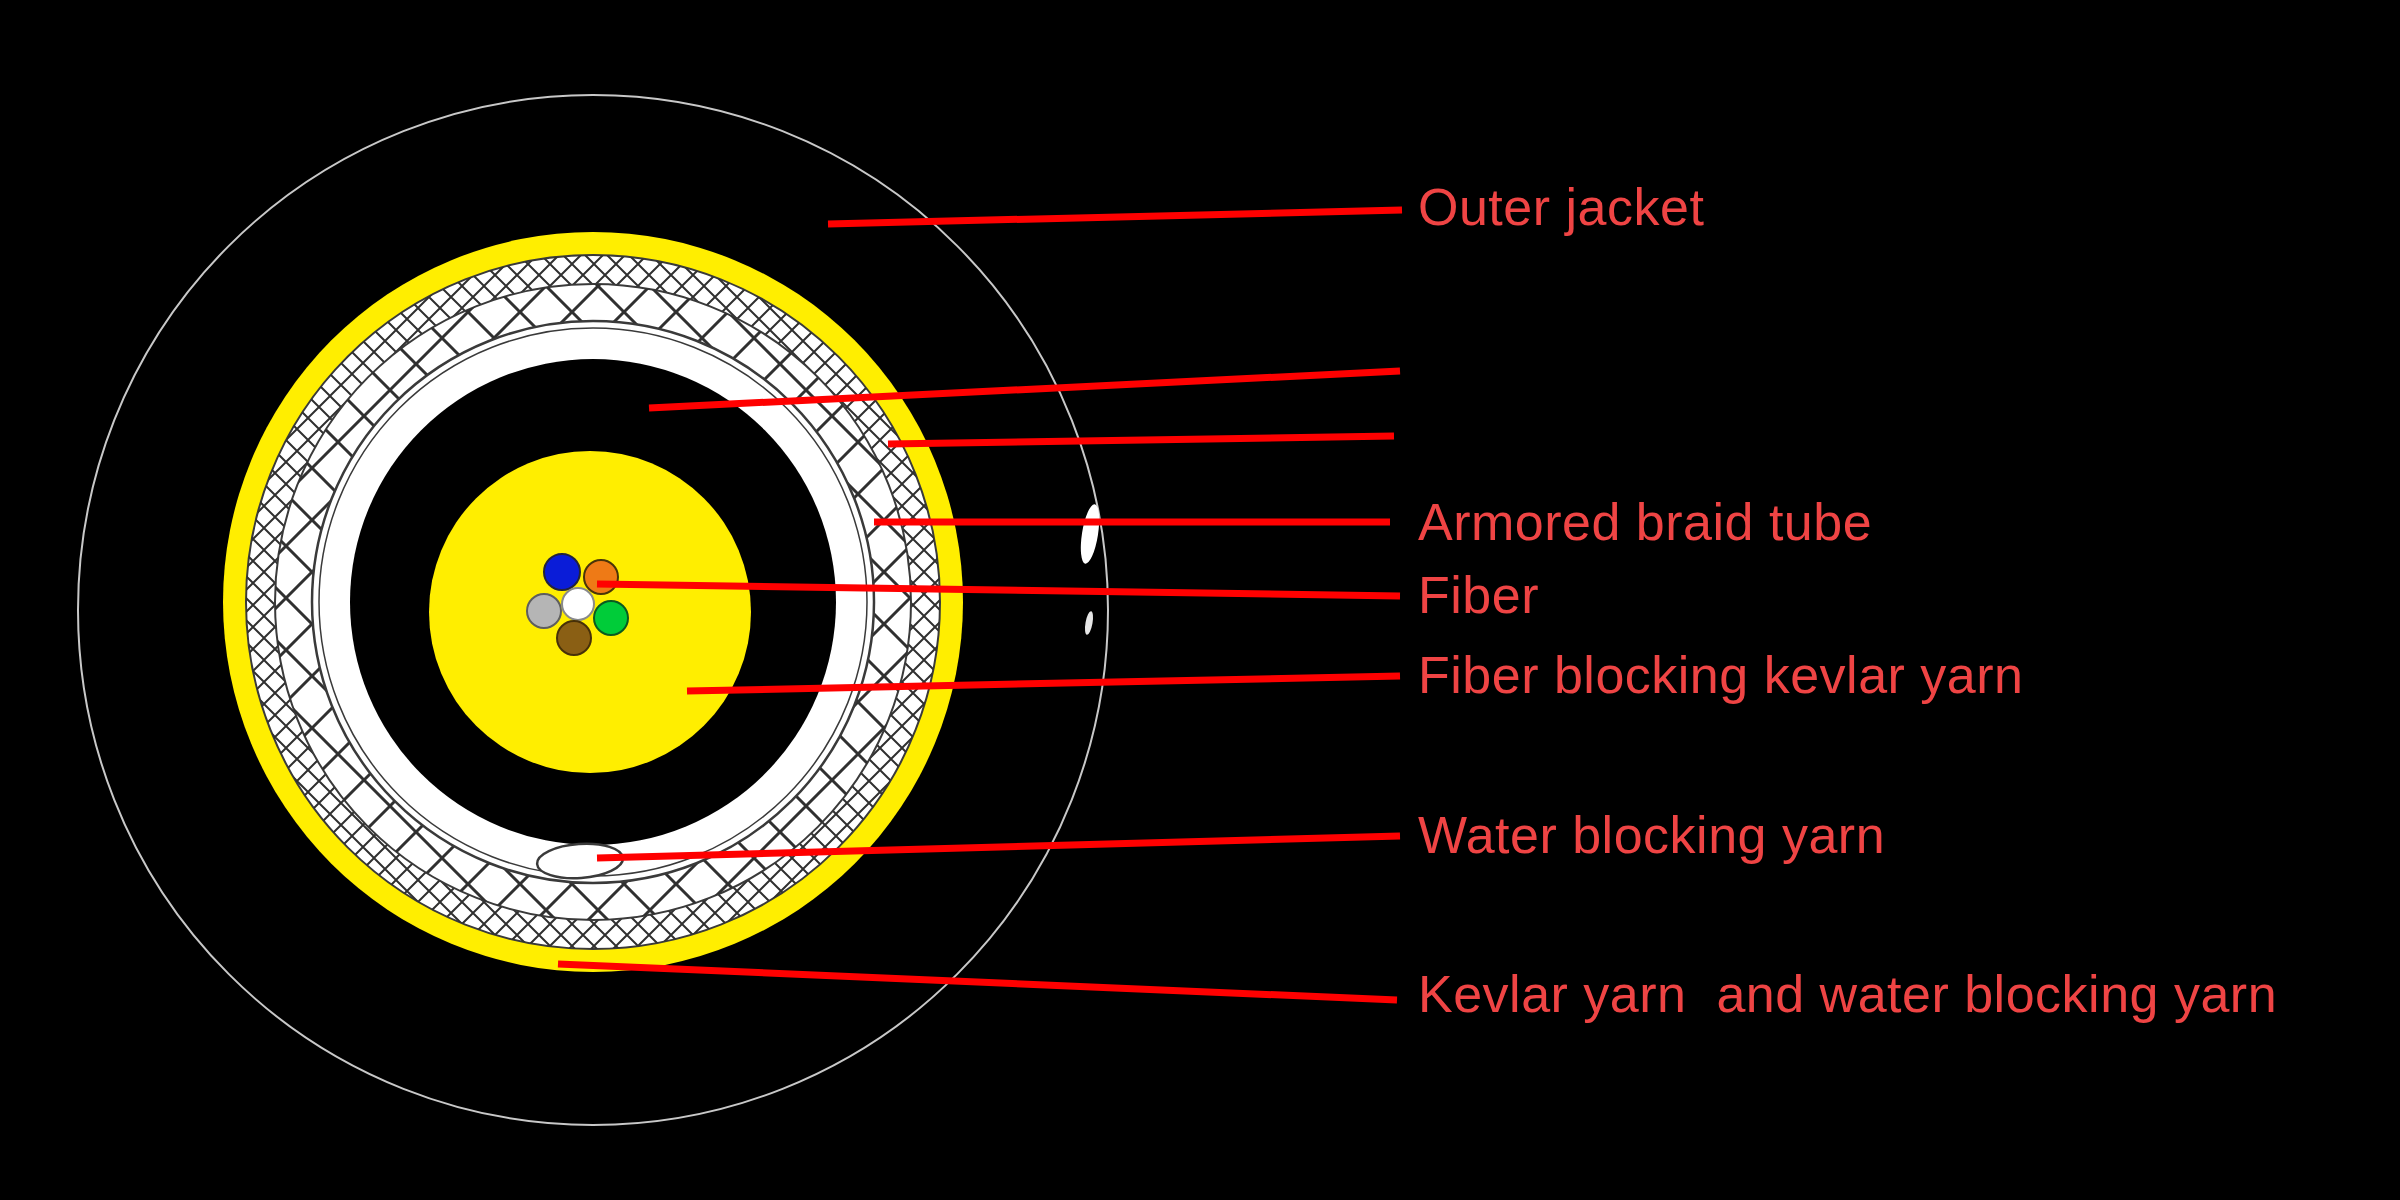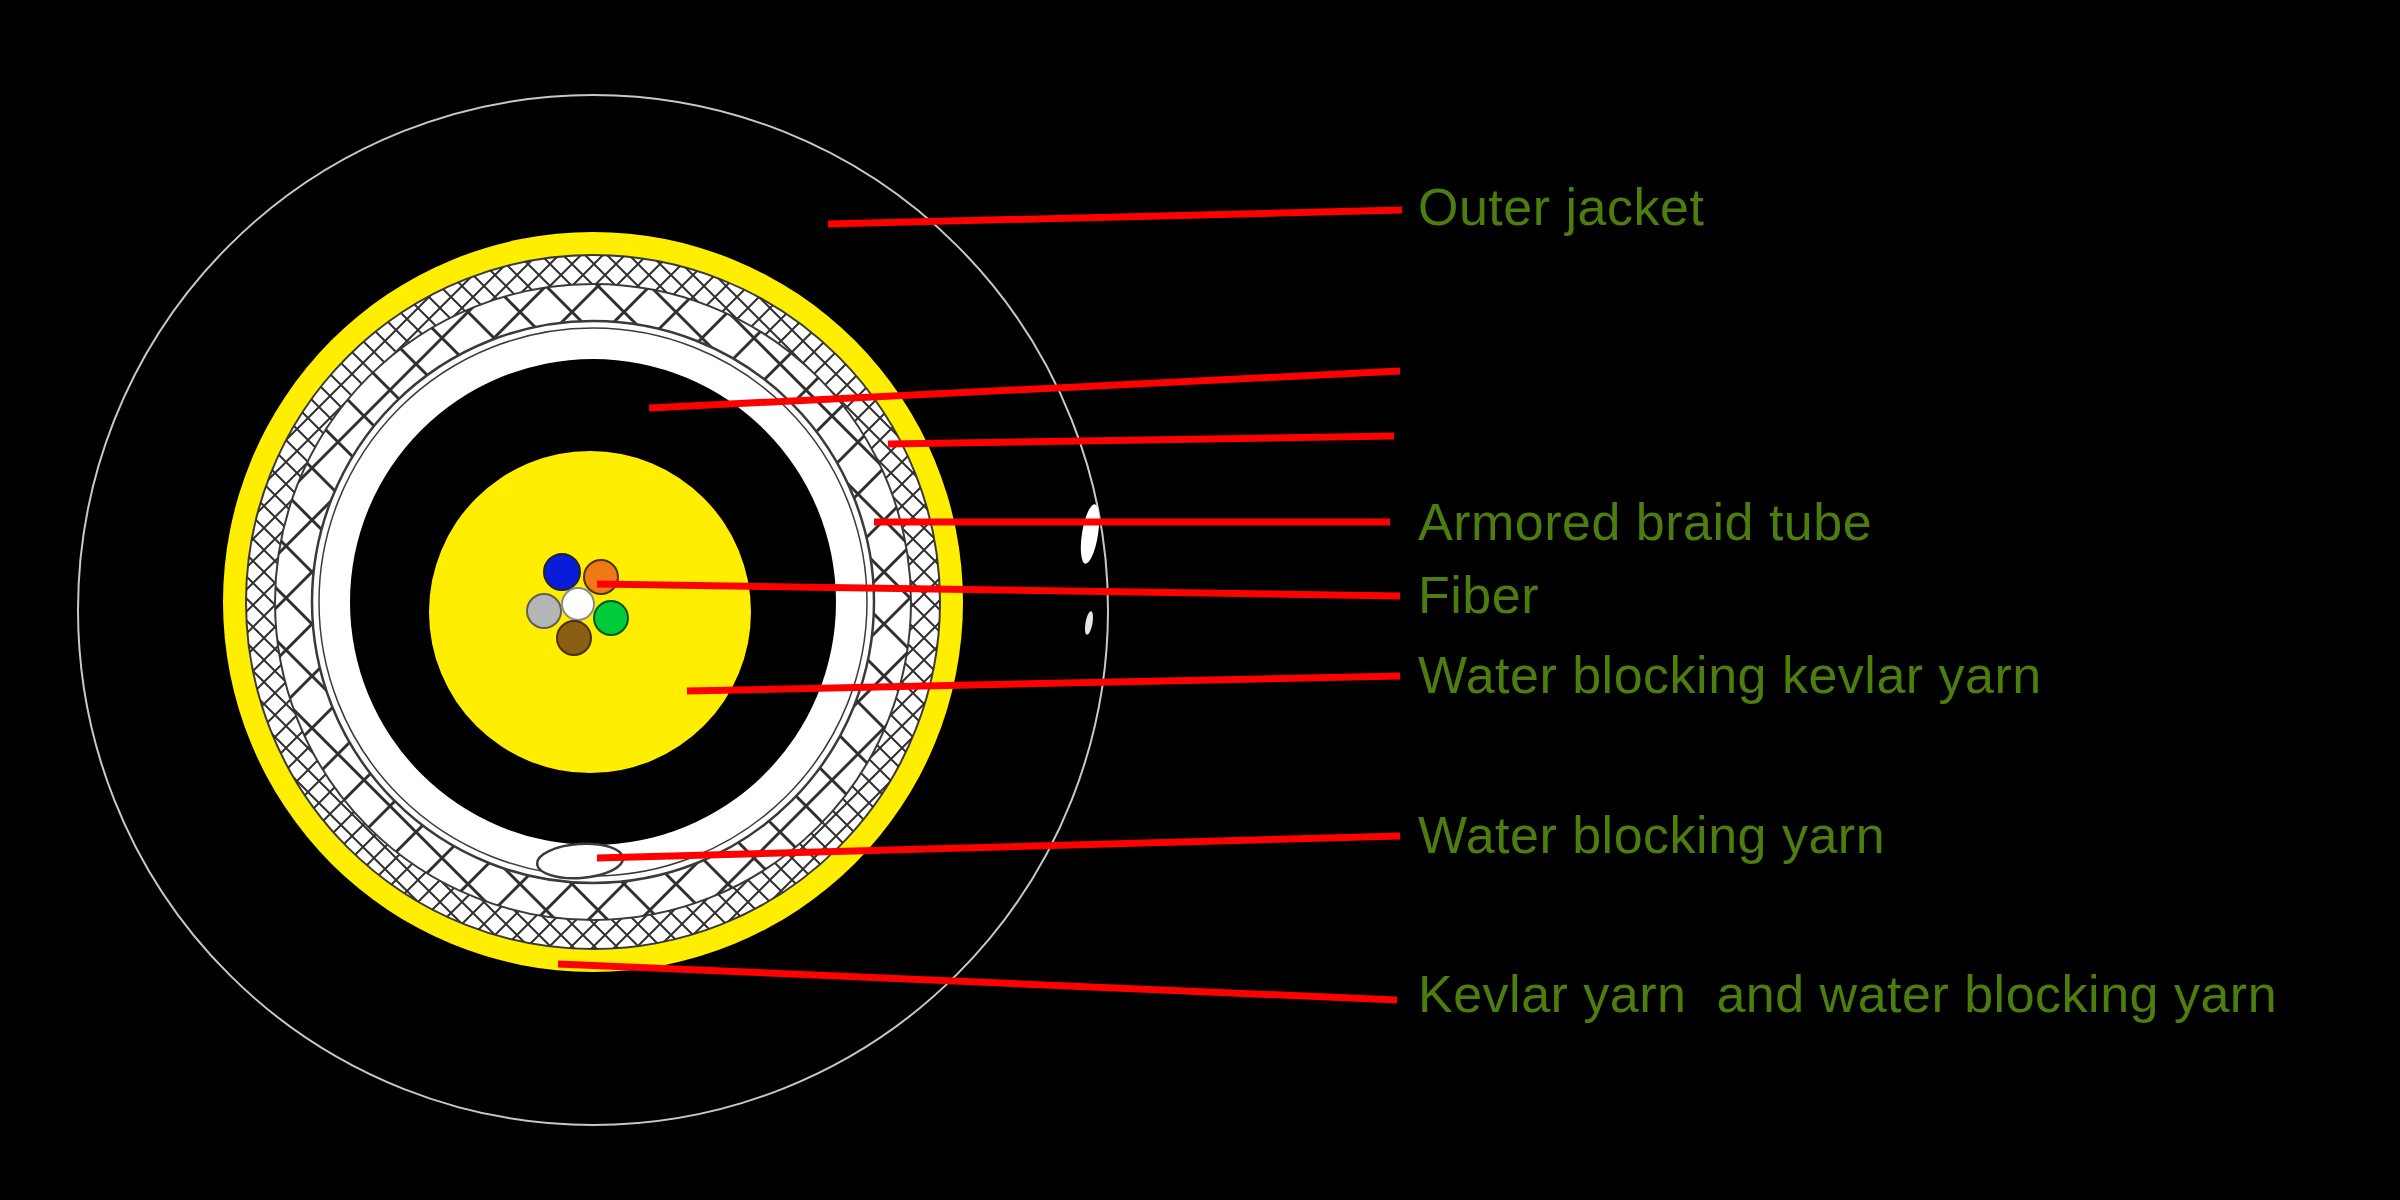--- a/index.html
+++ b/index.html
@@ -10,21 +10,21 @@
     overflow:hidden;
     font-family:"Liberation Sans", sans-serif;
   }
   .stage svg{position:absolute;left:0;top:0;}
   .lbl{
     position:absolute;
     left:1418px;
     transform:translateY(-50%);
     font-size:52px;
     line-height:1.1;
-    color:#4d7c0f;
+    color:#ef4444;
     white-space:pre;
     letter-spacing:0.5px;
   }
 </style>
 </head>
 <body>
 
 <div class="stage">
 
   <svg width="2400" height="1200" viewBox="0 0 2400 1200">
@@ -74,17 +74,17 @@
       <line x1="597" y1="584" x2="1400" y2="596" stroke="#ff0000"></line>
       <line x1="687" y1="691" x2="1400" y2="676" stroke="#ff0000"></line>
       <line x1="597" y1="858" x2="1400" y2="836" stroke="#ff0000"></line>
       <line x1="558" y1="964" x2="1397" y2="1000" stroke="#ff0000"></line>
     </g>
   </svg>
 
   <div class="lbl" style="top:208px">Outer jacket</div>
   <div class="lbl" style="top:523px">Armored braid tube</div>
   <div class="lbl" style="top:596px">Fiber</div>
-  <div class="lbl" style="top:676px">Water blocking kevlar yarn</div>
+  <div class="lbl" style="top:676px">Fiber blocking kevlar yarn</div>
   <div class="lbl" style="top:995px">Kevlar yarn  and water blocking yarn</div>
   <div class="lbl" style="top:836px">Water blocking yarn</div>
 
 </div>
 
 </body></html>

